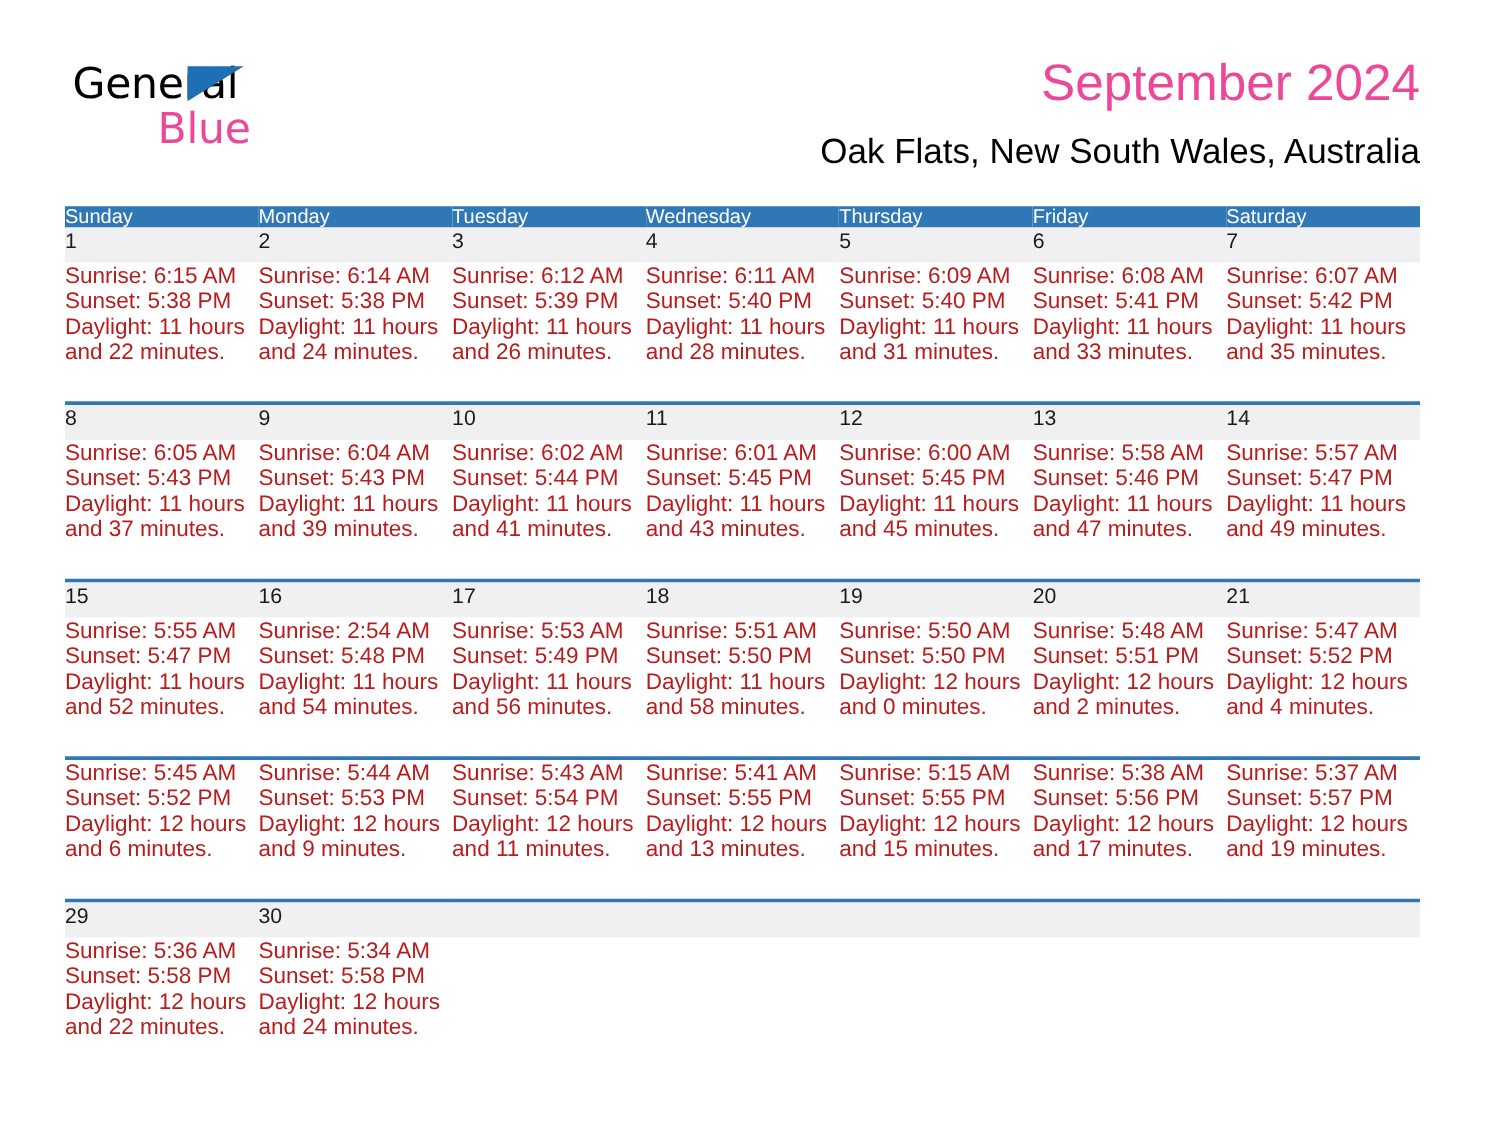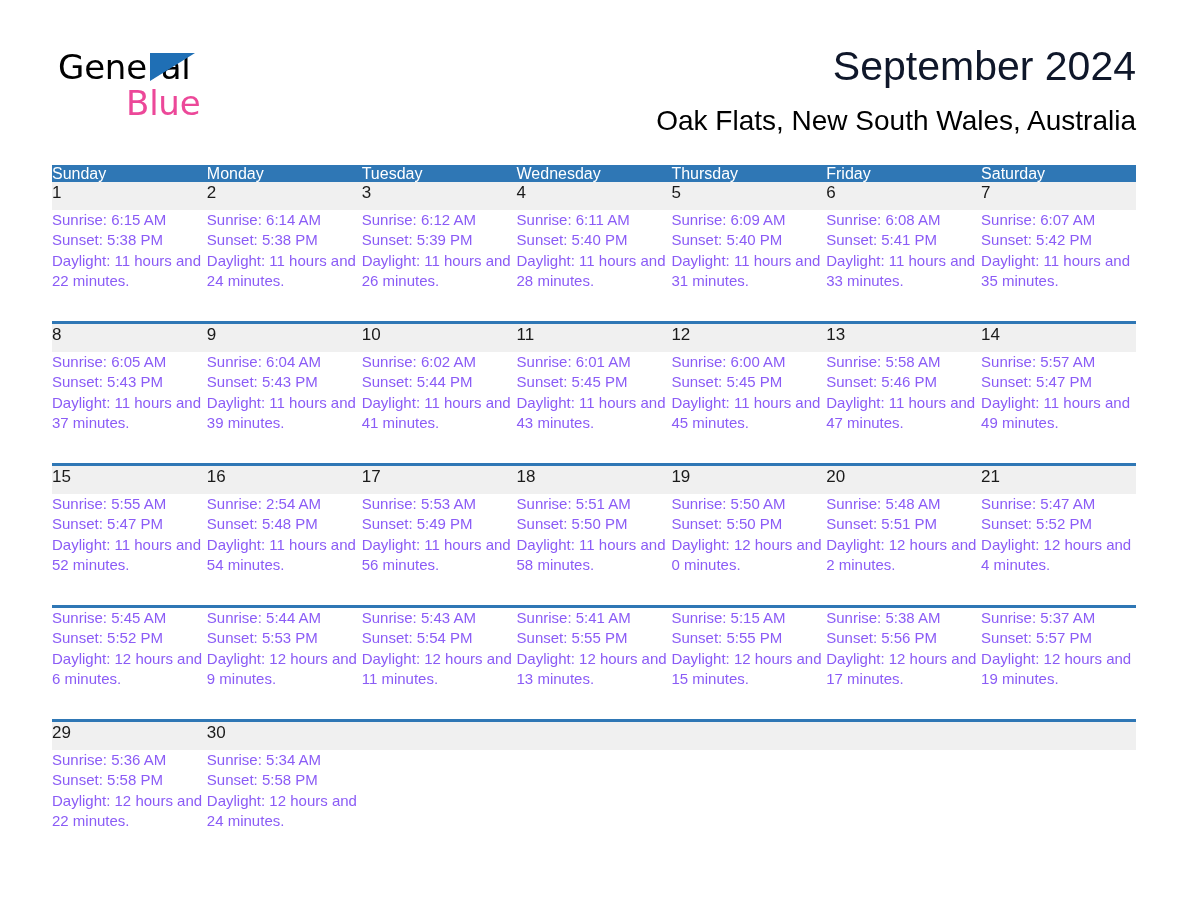--- a/index.html
+++ b/index.html
@@ -65,21 +65,21 @@
   }
   .title-block {
     position: absolute;
     right: 52px;
     top: 44px;
     text-align: right;
   }
   .cal-title {
     font-size: 41px;
     font-weight: 400;
-    color: #0f172a;
+    color: #ec4899;
     line-height: 1.08;
     white-space: nowrap;
   }
   .cal-subtitle {
     margin-top: 18px;
     font-size: 28px;
     font-weight: 400;
     color: #000000;
     line-height: 1.1;
     white-space: nowrap;
@@ -129,23 +129,23 @@
     height: 28px;
     font-size: 17px;
     color: #1a1a1a;
     padding: 4px 0 0 11px;
     line-height: 22px;
     box-sizing: border-box;
   }
   .info-cell {
     background: #ffffff;
     padding: 7px 12px 10px 11px;
-    font-size: 15px;
+    font-size: 18px;
     line-height: 20.3px;
-    color: #8b5cf6;
+    color: #b91c1c;
     height: 94px;
     box-sizing: border-box;
   }
   .info-cell .line { display: block; white-space: nowrap; }
   .info-cell .daylight { white-space: normal; }
   .empty { background: #ffffff; }
 </style>
 </head>
 <body>
 

